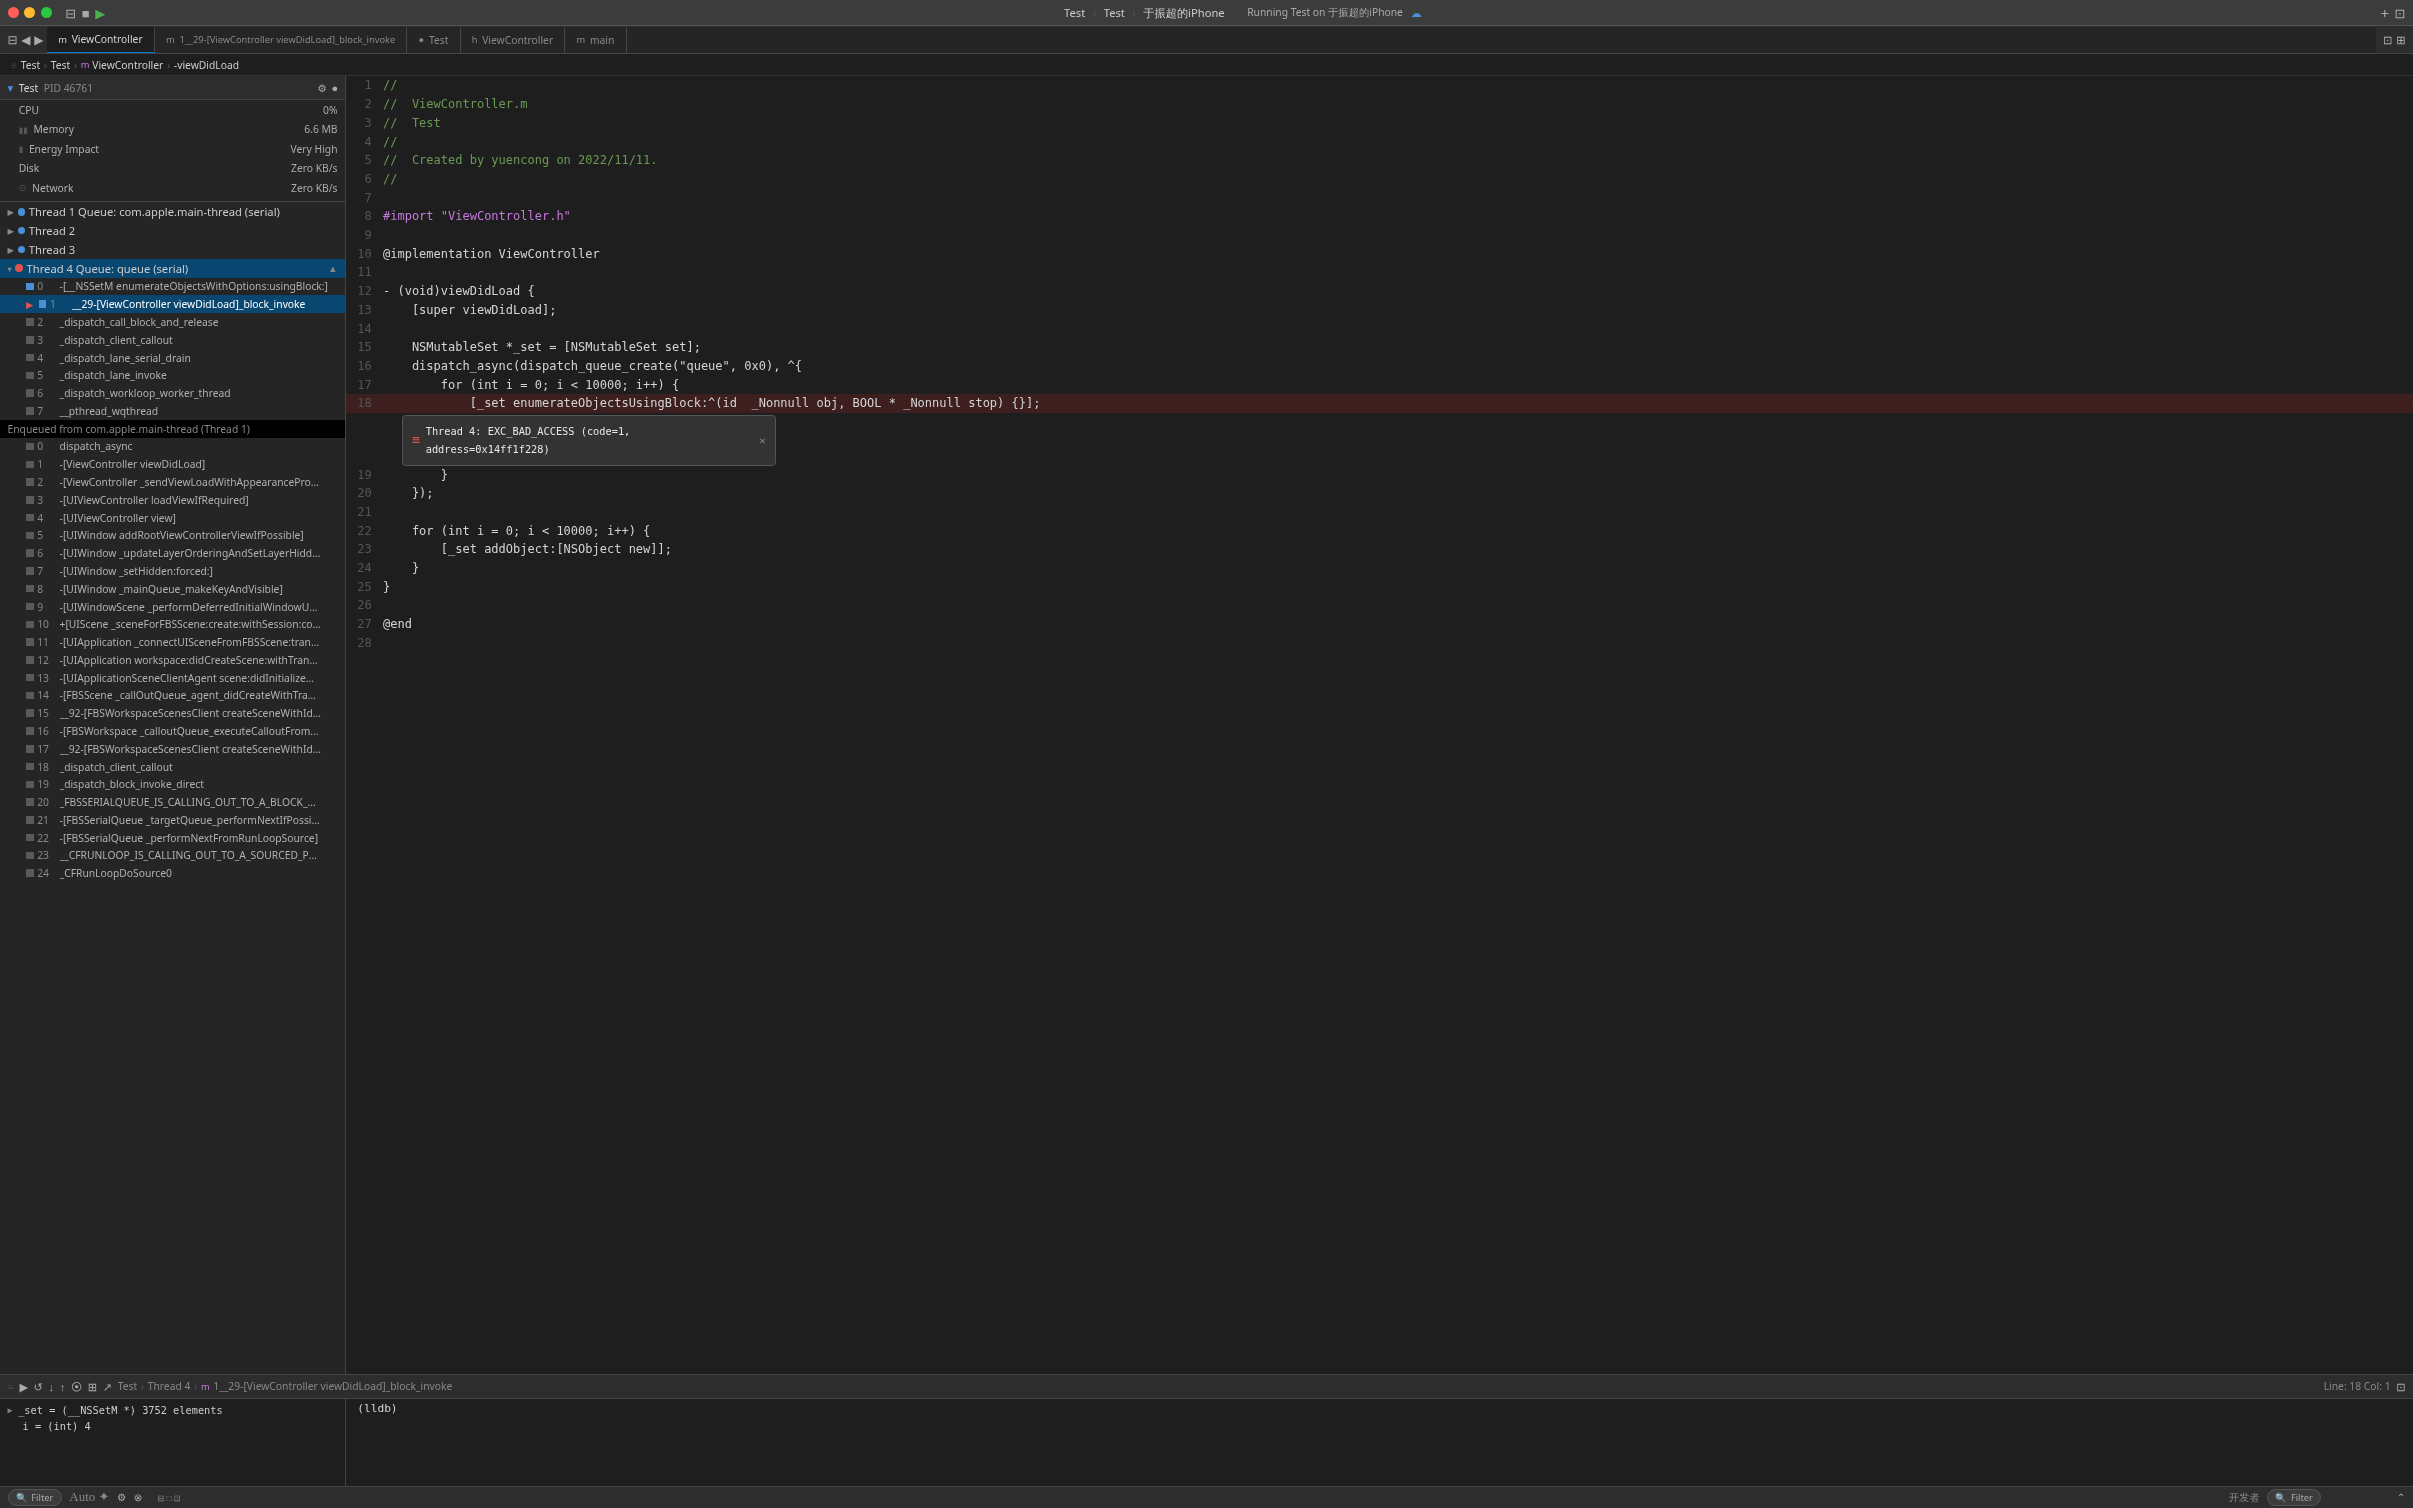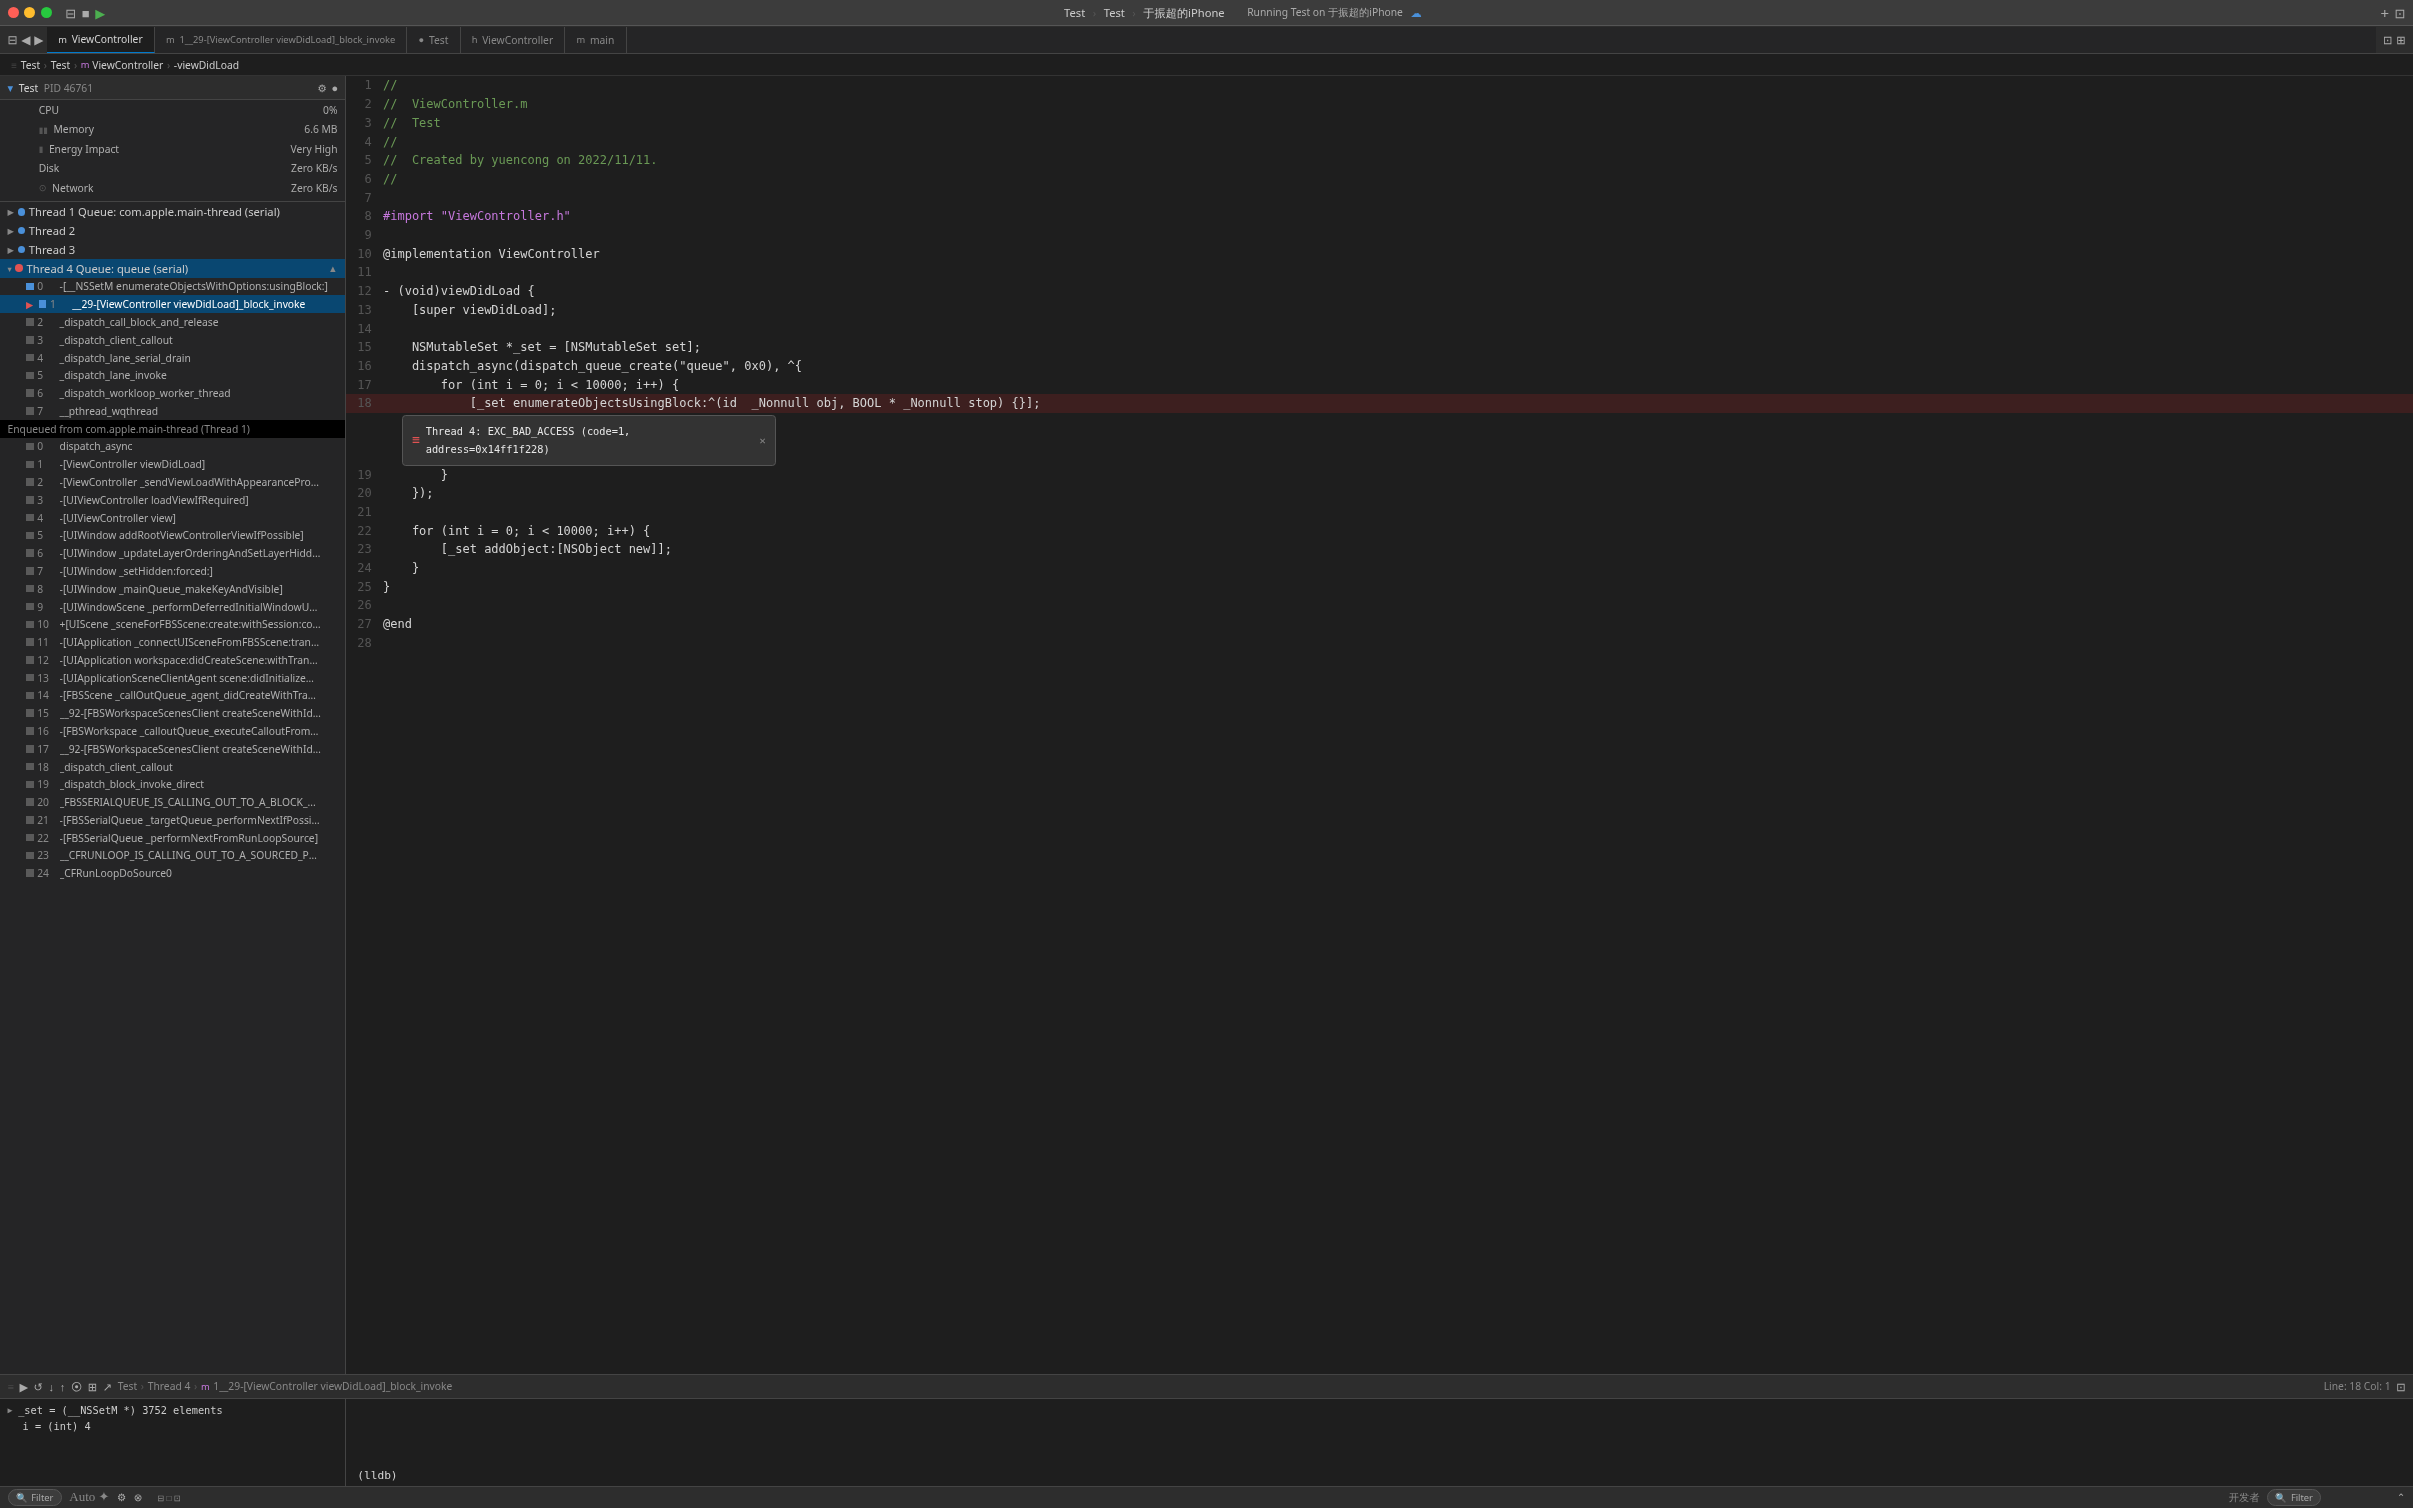--- a/index.html
+++ b/index.html
@@ -115,21 +115,20 @@
       font-size: 10.3px;
     }
 
     .metric-item {
       display: flex;
       align-items: flex-start;
       padding: 2.8px 7.5px 2.8px 18.7px;
       font-size: 10.3px;
       color: #b0b0b0;
       justify-content: space-between;
-      margin-left: 20px;
     }
     .metric-item .metric-name { display: flex; align-items: center; gap: 5.6px; }
     .metric-item .metric-value { color: #aaa; }
 
     .thread-list {
       overflow-y: auto;
       flex: 1;
     }
     .thread-group-header {
       display: flex;
@@ -268,21 +267,21 @@
     .debug-var-item .var-arrow { color: #888; font-size: 8.4px; }
 
     .debug-console {
       flex: 1;
       padding: 3.7px 11.2px;
       font-family: 'SF Mono', 'Menlo', monospace;
       font-size: 11.2px;
       color: #d4d4d4;
       overflow-y: auto;
       display: flex;
-      align-items: flex-end;
+      align-items: flex-start;
     }
 
     .bottom-bar2 {
       height: 22.4px;
       background: #2d2d2d;
       display: flex;
       align-items: center;
       padding: 0 7.5px;
       font-size: 10.3px;
       color: #aaa;

